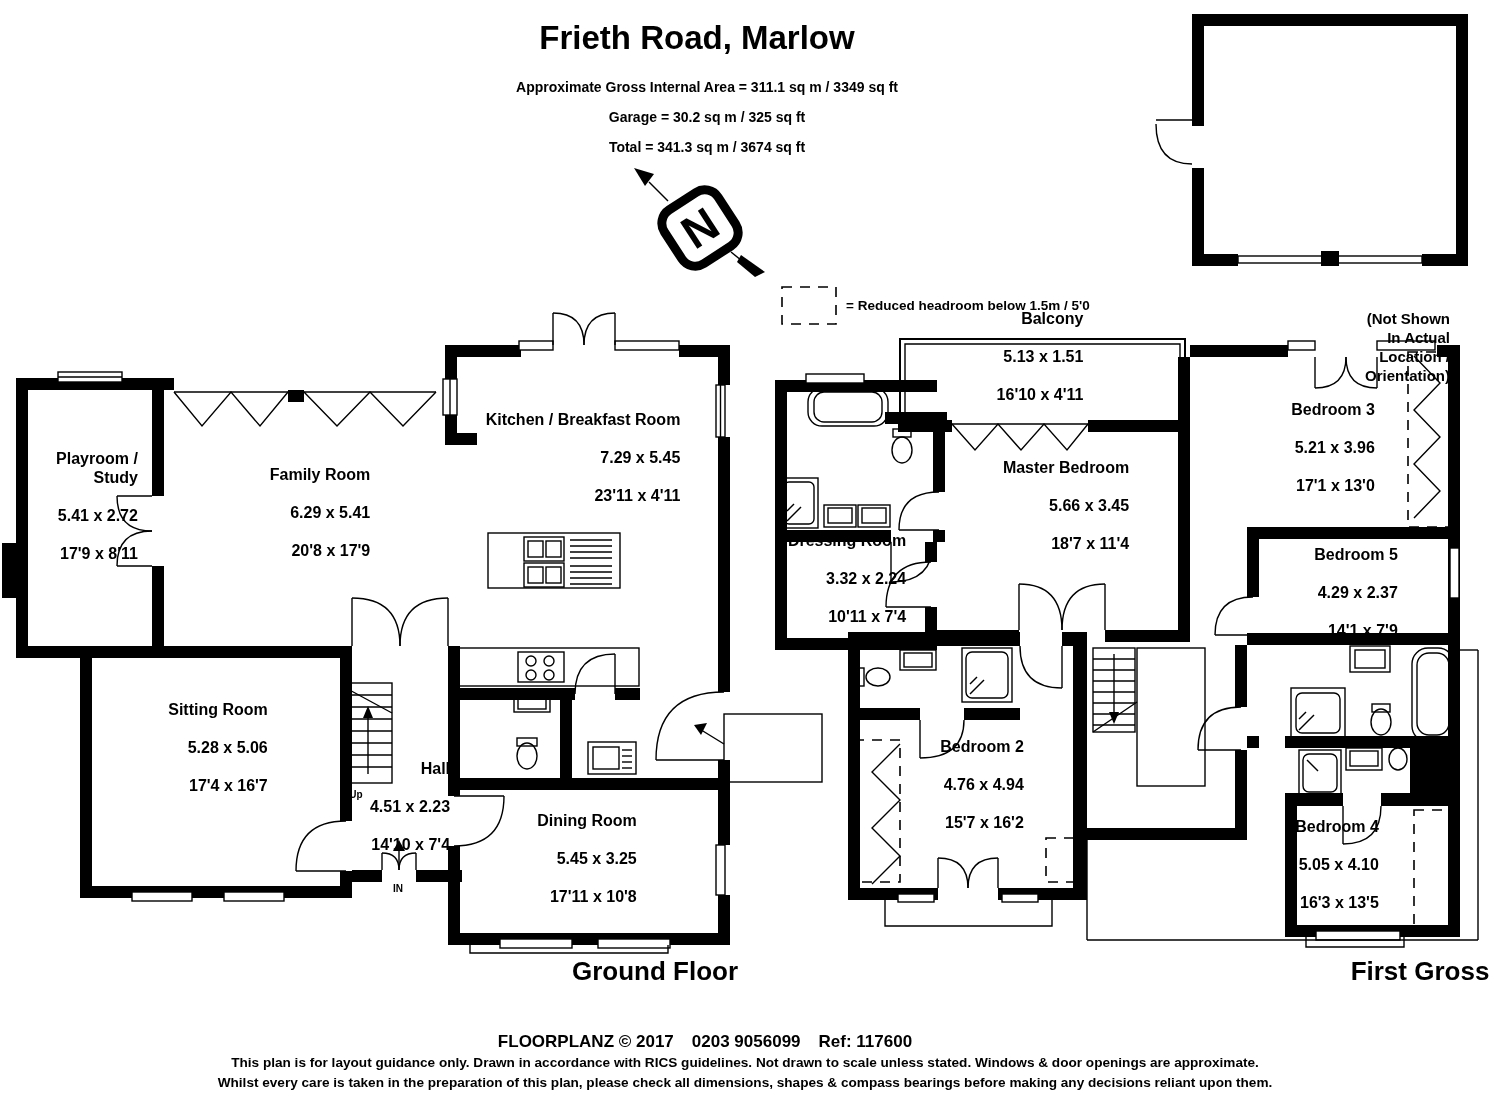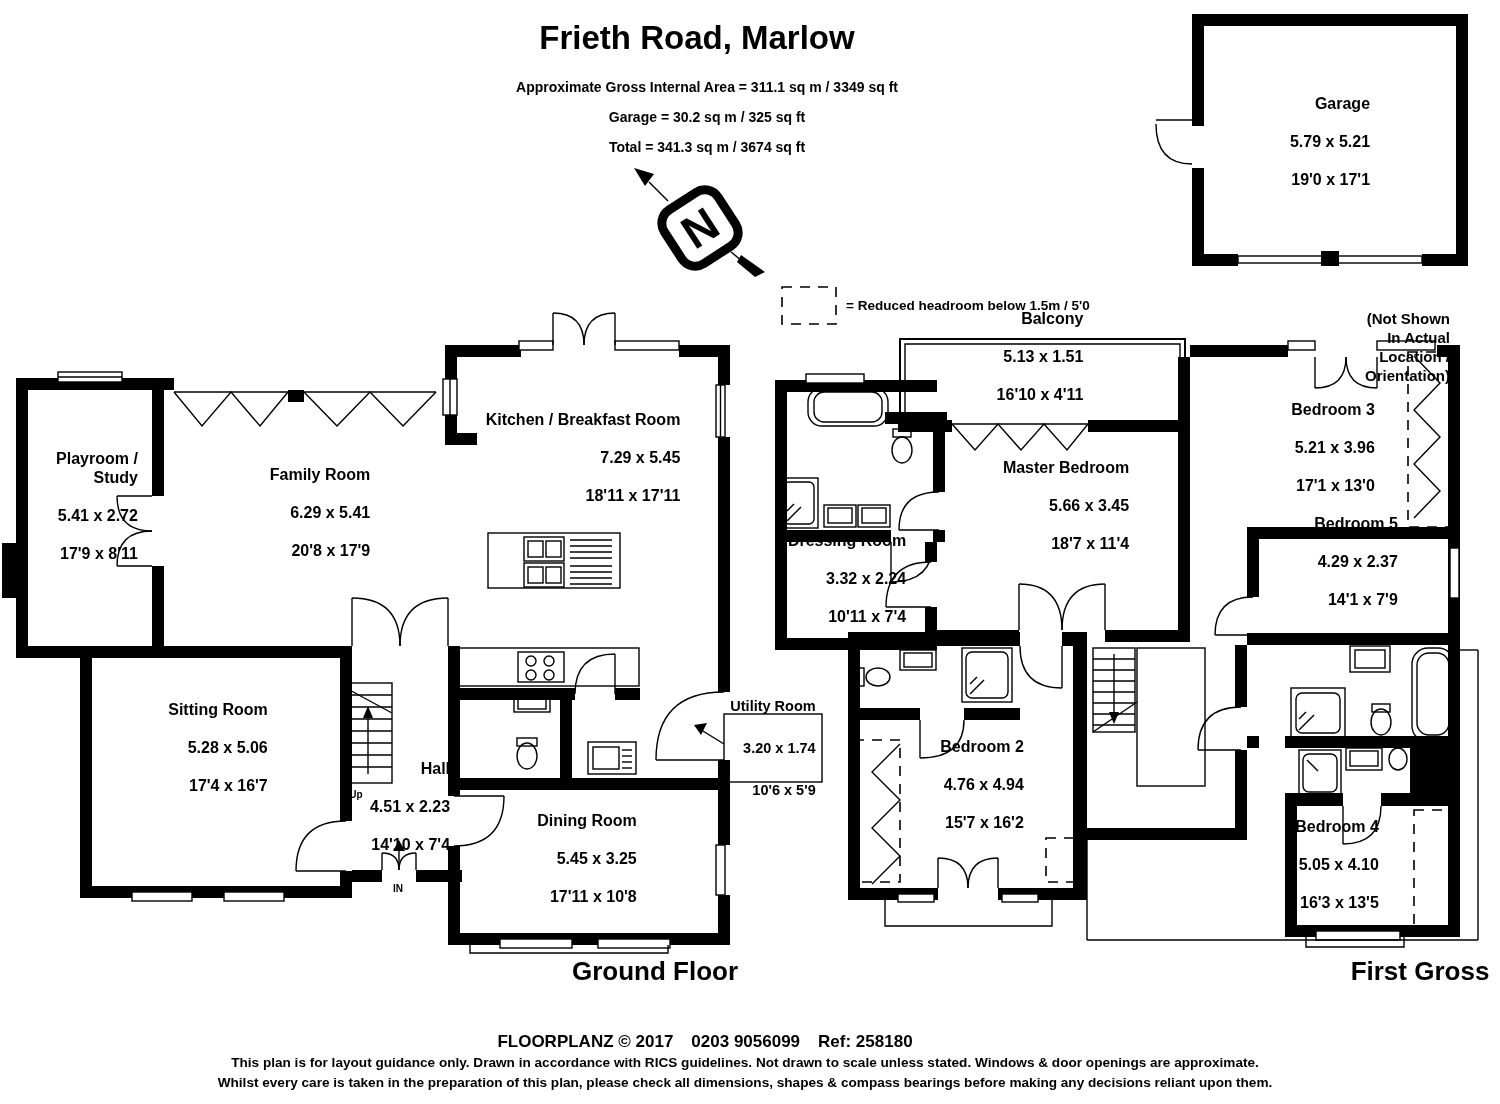--- a/index.html
+++ b/index.html
@@ -429,64 +429,54 @@
     </div>
 <div class="rlabel area" style="left:707px;top:117px">
       <span>Garage = 30.2 sq m / 325 sq ft</span>
     </div>
 <div class="rlabel area" style="left:707px;top:147px">
       <span>Total = 341.3 sq m / 3674 sq ft</span>
     </div>
 
 <div class="legendtxt" style="left:846px;top:305px">= Reduced headroom below 1.5m / 5'0</div>
 
-<div class="rlabel" style="left:1330px;top:141px">
-  <span>Garage</span>
-  <span>5.79 x 5.21</span>
-  <span>19'0 x 17'1</span>
-</div>
 <div class="rlabel note" style="left:1400px;top:300px"><span>(Not Shown In Actual
 Location / Orientation)</span></div>
 
 <div class="rlabel" style="left:97px;top:506px">
   <span>Playroom /
 Study</span>
   <span>5.41 x 2.72</span>
   <span>17'9 x 8'11</span>
 </div>
 <div class="rlabel" style="left:320px;top:512px">
   <span>Family Room</span>
   <span>6.29 x 5.41</span>
   <span>20'8 x 17'9</span>
 </div>
 <div class="rlabel" style="left:583px;top:457px">
   <span>Kitchen / Breakfast Room</span>
   <span>7.29 x 5.45</span>
-  <span>18'11 x 17'11</span>
+  <span>23'11 x 4'11</span>
 </div>
 <div class="rlabel" style="left:218px;top:747px">
   <span>Sitting Room</span>
   <span>5.28 x 5.06</span>
   <span>17'4 x 16'7</span>
 </div>
 <div class="rlabel" style="left:410px;top:806px">
   <span>Hall</span>
   <span>4.51 x 2.23</span>
   <span>14'10 x 7'4</span>
 </div>
 <div class="rlabel" style="left:587px;top:858px">
   <span>Dining Room</span>
   <span>5.45 x 3.25</span>
   <span>17'11 x 10'8</span>
 </div>
-<div class="rlabel ulabel" style="left:773px;top:748px">
-  <span>Utility Room</span>
-  <span>3.20 x 1.74</span>
-  <span>10'6 x 5'9</span>
-</div>
 <div class="rlabel small" style="left:356px;top:794px"><span>Up</span></div>
 <div class="rlabel small" style="left:398px;top:888px"><span>IN</span></div>
 <div class="rlabel big" style="left:655px;top:971px">
       <span>Ground Floor</span>
     </div>
 
 <div class="rlabel" style="left:1040px;top:356px">
   <span>Balcony</span>
   <span>5.13 x 1.51</span>
   <span>16'10 x 4'11</span>
@@ -499,42 +489,42 @@
 <div class="rlabel" style="left:847px;top:578px">
   <span>Dressing Room</span>
   <span>3.32 x 2.24</span>
   <span>10'11 x 7'4</span>
 </div>
 <div class="rlabel" style="left:1333px;top:447px">
   <span>Bedroom 3</span>
   <span>5.21 x 3.96</span>
   <span>17'1 x 13'0</span>
 </div>
-<div class="rlabel" style="left:1356px;top:561px">
+<div class="rlabel" style="left:1356px;top:592px">
   <span>Bedroom 5</span>
   <span>4.29 x 2.37</span>
   <span>14'1 x 7'9</span>
 </div>
 <div class="rlabel" style="left:982px;top:784px">
   <span>Bedroom 2</span>
   <span>4.76 x 4.94</span>
   <span>15'7 x 16'2</span>
 </div>
 <div class="rlabel" style="left:1337px;top:864px">
   <span>Bedroom 4</span>
   <span>5.05 x 4.10</span>
   <span>16'3 x 13'5</span>
 </div>
 <div class="rlabel small" style="left:1112px;top:637px"><span>Dn</span></div>
 <div class="rlabel big" style="left:1420px;top:971px">
       <span>First Gross</span>
     </div>
 
 <div class="rlabel footer1" style="left:705px;top:1041px">
-  <span>FLOORPLANZ © 2017</span><span>0203 9056099</span><span>Ref: 258180</span>
+  <span>FLOORPLANZ © 2017</span><span>0203 9056099</span><span>Ref: 117600</span>
 </div>
 <div class="rlabel footer2" style="left:745px;top:1063px">
       <span>This plan is for layout guidance only. Drawn in accordance with RICS guidelines. Not drawn to scale unless stated. Windows &amp; door openings are approximate.</span>
     </div>
 <div class="rlabel footer2" style="left:745px;top:1083px">
       <span>Whilst every care is taken in the preparation of this plan, please check all dimensions, shapes &amp; compass bearings before making any decisions reliant upon them.</span>
     </div>
 
 </div>
 

